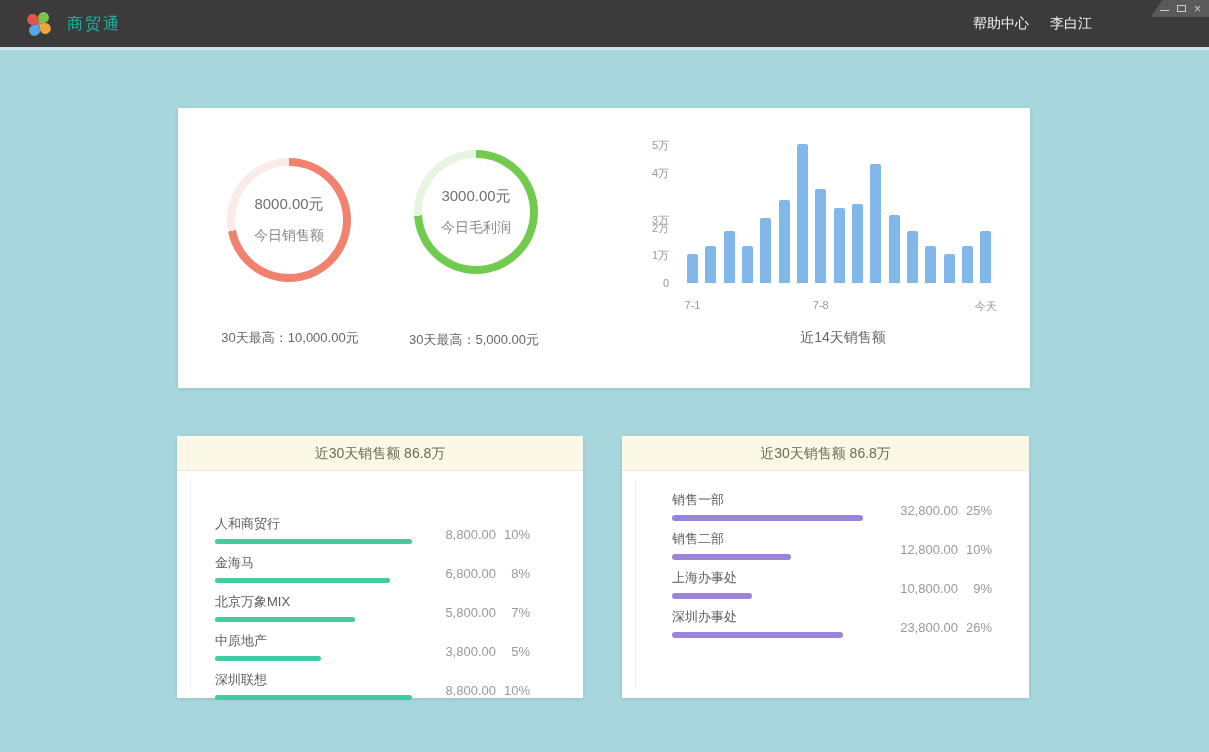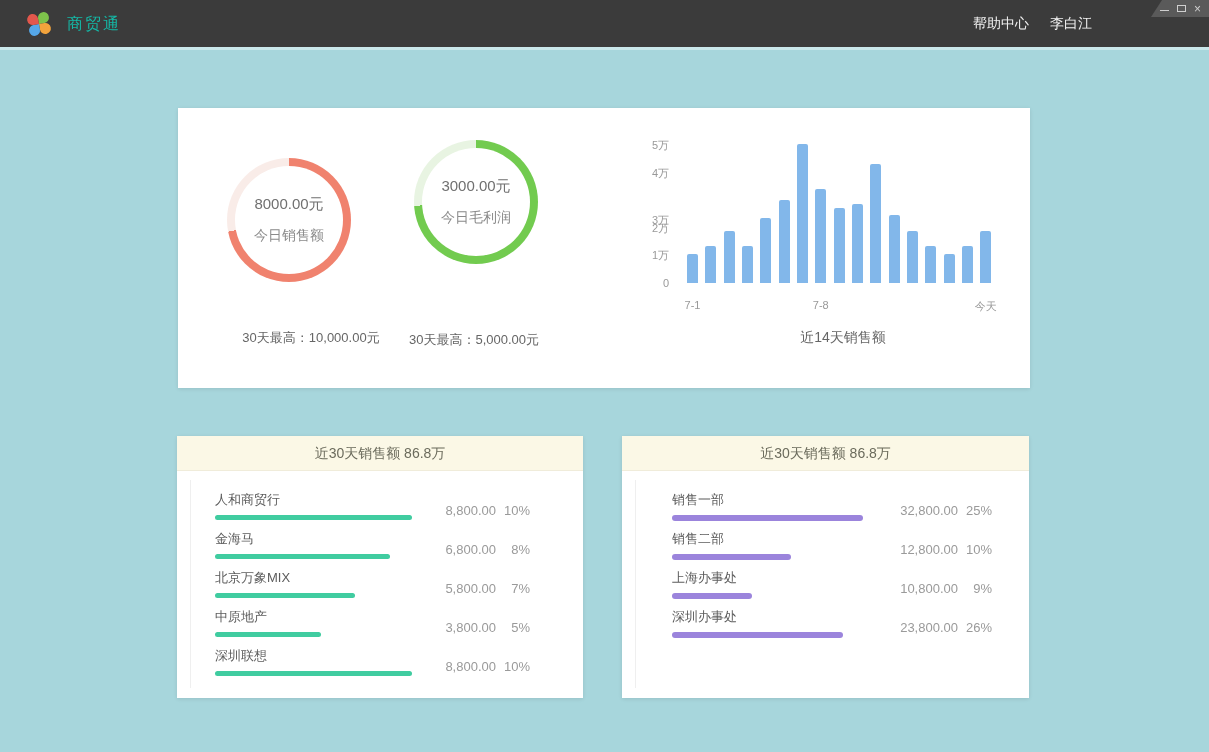--- a/index.html
+++ b/index.html
@@ -36,42 +36,42 @@
   .card-overview { left:178px; top:108px; width:852px; height:280px; }
   .card-rank-left  { left:177px; top:436px; width:406px; height:262px; }
   .card-rank-right { left:622px; top:436px; width:407px; height:262px; }
   .rank-header { height:35px; line-height:35px; background:#FBF8E6; border-bottom:1px solid #F0ECDA;
                  text-align:center; font-size:14px; color:#6B6B5C; }
   .rank-rule { position:absolute; left:13px; top:44px; bottom:10px; width:1px; background:#EFEFEF; }
 
   
   .donut { position:absolute; width:124px; height:124px; border-radius:50%; cursor:default; }
   .donut-1 { left:49px; top:50px; }
-  .donut-2 { left:236px; top:32px; }
+  .donut-2 { left:236px; top:42px; }
   .donut-hole { position:absolute; inset:8px; border-radius:50%; background:#fff;
                 display:flex; flex-direction:column; align-items:center; justify-content:center; gap:13px; }
   .donut-value { font-size:15px; color:#707070; }
   .donut-label { font-size:14px; color:#8A8A8A; }
   .donut-footer { position:absolute; width:220px; text-align:center; font-size:13px; color:#666; }
-  .footer-1 { left:23px;  top:221px; }
+  .footer-1 { left:2px;  top:221px; }
   .footer-2 { left:186px; top:223px; }
 
   
   .bar-chart { position:absolute; left:440px; top:0; width:412px; height:280px; }
   .y-axis { position:absolute; left:6px; top:0; width:45px; height:200px; }
   .y-tick { position:absolute; left:0; width:45px; text-align:right; font-size:11px; color:#999; height:14px; line-height:14px; }
   .plot { position:absolute; left:69px; top:34px; width:312px; height:141px; }
   .chart-bar { position:absolute; bottom:0; border-radius:2px 2px 0 0; cursor:pointer; }
   .x-labels { position:absolute; left:69px; top:191px; width:312px; height:14px;text-align:right; }
   .x-lab { position:absolute; transform:translateX(-50%); font-size:11px; color:#999; white-space:nowrap; }
   .chart-title { position:absolute; left:69px; top:221px; width:312px; text-align:center; font-size:14px; color:#666; }
 
   
   .rank-body { position:relative; }
-  .card-rank-left  .rank-body { padding:20px 0 0 38px; }
+  .card-rank-left  .rank-body { padding:20px 0 0 38px;margin-top:24px; }
   .card-rank-right .rank-body { padding:20px 0 0 50px; }
   .rank-row { position:relative; height:27px; margin-bottom:12px; cursor:pointer; }
   .rank-name { font-size:13px; color:#5C5C5C; }
   .rank-bar { margin-top:6px; height:5px; border-radius:3px; }
   .card-rank-right .rank-bar { height:6px; }
   .rank-vals { position:absolute; bottom:0; display:flex; font-size:13px; color:#9A9A9A; }
   .card-rank-left  .rank-vals { right:53px; }
   .card-rank-right .rank-vals { right:37px; }
   .rank-amount { min-width:72px; text-align:right; }
   .rank-pct { min-width:34px; text-align:right; }

